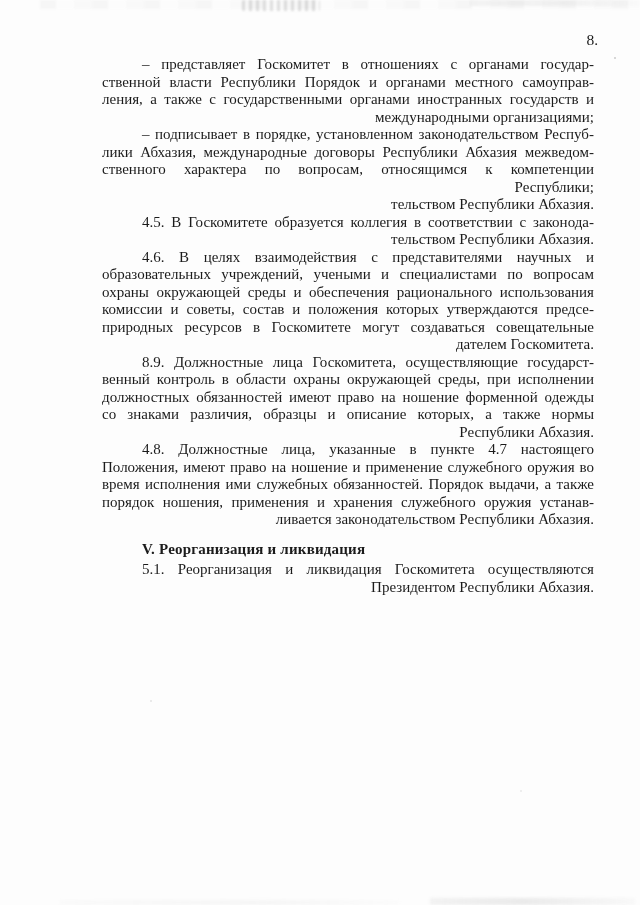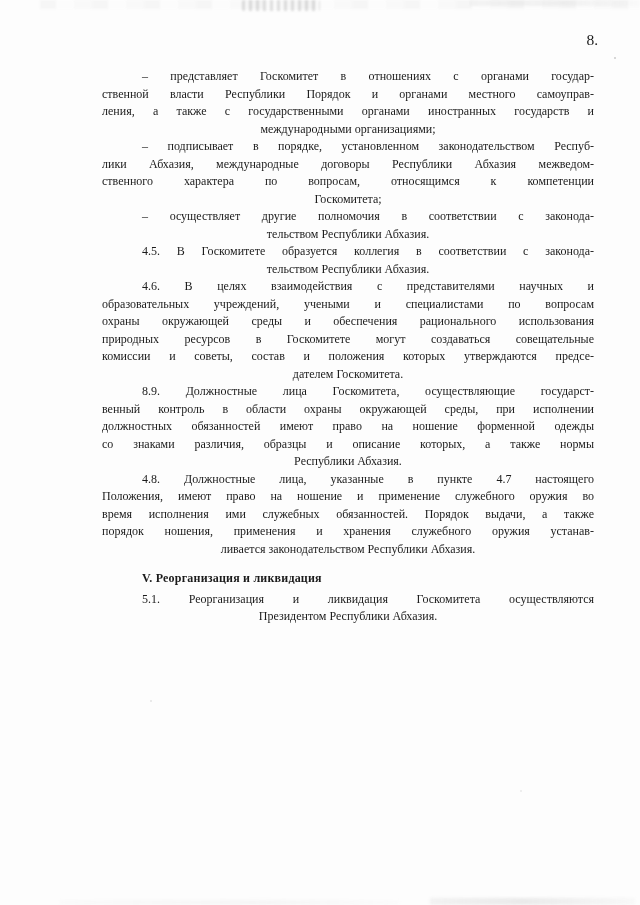--- a/index.html
+++ b/index.html
@@ -19,28 +19,28 @@
   .page-number {
     position: absolute;
     top: 31px;
     right: 42px;
     font-size: 15.5px;
     line-height: 17px;
   }
   .doc-body {
     position: absolute;
     left: 102px;
-    top: 68px;
+    top: 56px;
     width: 492px;
-    font-size: 12px;
+    font-size: 15px;
     line-height: 17.5px;
     text-rendering: optimizeLegibility;
   }
   .para { margin: 0; }
-  .line { text-align: center; white-space: nowrap; }
+  .line { text-align: right; white-space: nowrap; }
   .line.fill {
     white-space: normal;
     text-align: justify;
     text-align-last: justify;
   }
   .line.first { text-indent: 40px; }
   .heading {
     font-weight: bold;
     text-indent: 40px;
     margin: 12px 0 3px 0;
@@ -115,36 +115,35 @@
       <div class="para">
         <div class="line fill first">– представляет Госкомитет в отношениях с органами государ-</div>
         <div class="line fill">ственной власти Республики Порядок и органами местного самоуправ-</div>
         <div class="line fill">ления, а также с государственными органами иностранных государств и</div>
         <div class="line">международными организациями;</div>
       </div>
       <div class="para">
         <div class="line fill first">– подписывает в порядке, установленном законодательством Респуб-</div>
         <div class="line fill">лики Абхазия, международные договоры Республики Абхазия межведом-</div>
         <div class="line fill">ственного характера по вопросам, относящимся к компетенции</div>
-        <div class="line">Госкомитета;</div>
+        <div class="line">Республики;</div>
       </div>
       <div class="para">
-        <div class="line fill first">– осуществляет другие полномочия в соответствии с законода-</div>
         <div class="line">тельством Республики Абхазия.</div>
       </div>
       <div class="para">
         <div class="line fill first">4.5. В Госкомитете образуется коллегия в соответствии с законода-</div>
         <div class="line">тельством Республики Абхазия.</div>
       </div>
       <div class="para">
         <div class="line fill first">4.6. В целях взаимодействия с представителями научных и</div>
         <div class="line fill">образовательных учреждений, учеными и специалистами по вопросам</div>
         <div class="line fill">охраны окружающей среды и обеспечения рационального использования</div>
+        <div class="line fill">комиссии и советы, состав и положения которых утверждаются предсе-</div>
         <div class="line fill">природных ресурсов в Госкомитете могут создаваться совещательные</div>
-        <div class="line fill">комиссии и советы, состав и положения которых утверждаются предсе-</div>
         <div class="line">дателем Госкомитета.</div>
       </div>
       <div class="para">
         <div class="line fill first">8.9. Должностные лица Госкомитета, осуществляющие государст-</div>
         <div class="line fill">венный контроль в области охраны окружающей среды, при исполнении</div>
         <div class="line fill">должностных обязанностей имеют право на ношение форменной одежды</div>
         <div class="line fill">со знаками различия, образцы и описание которых, а также нормы</div>
         <div class="line">Республики Абхазия.</div>
       </div>
       <div class="para">

